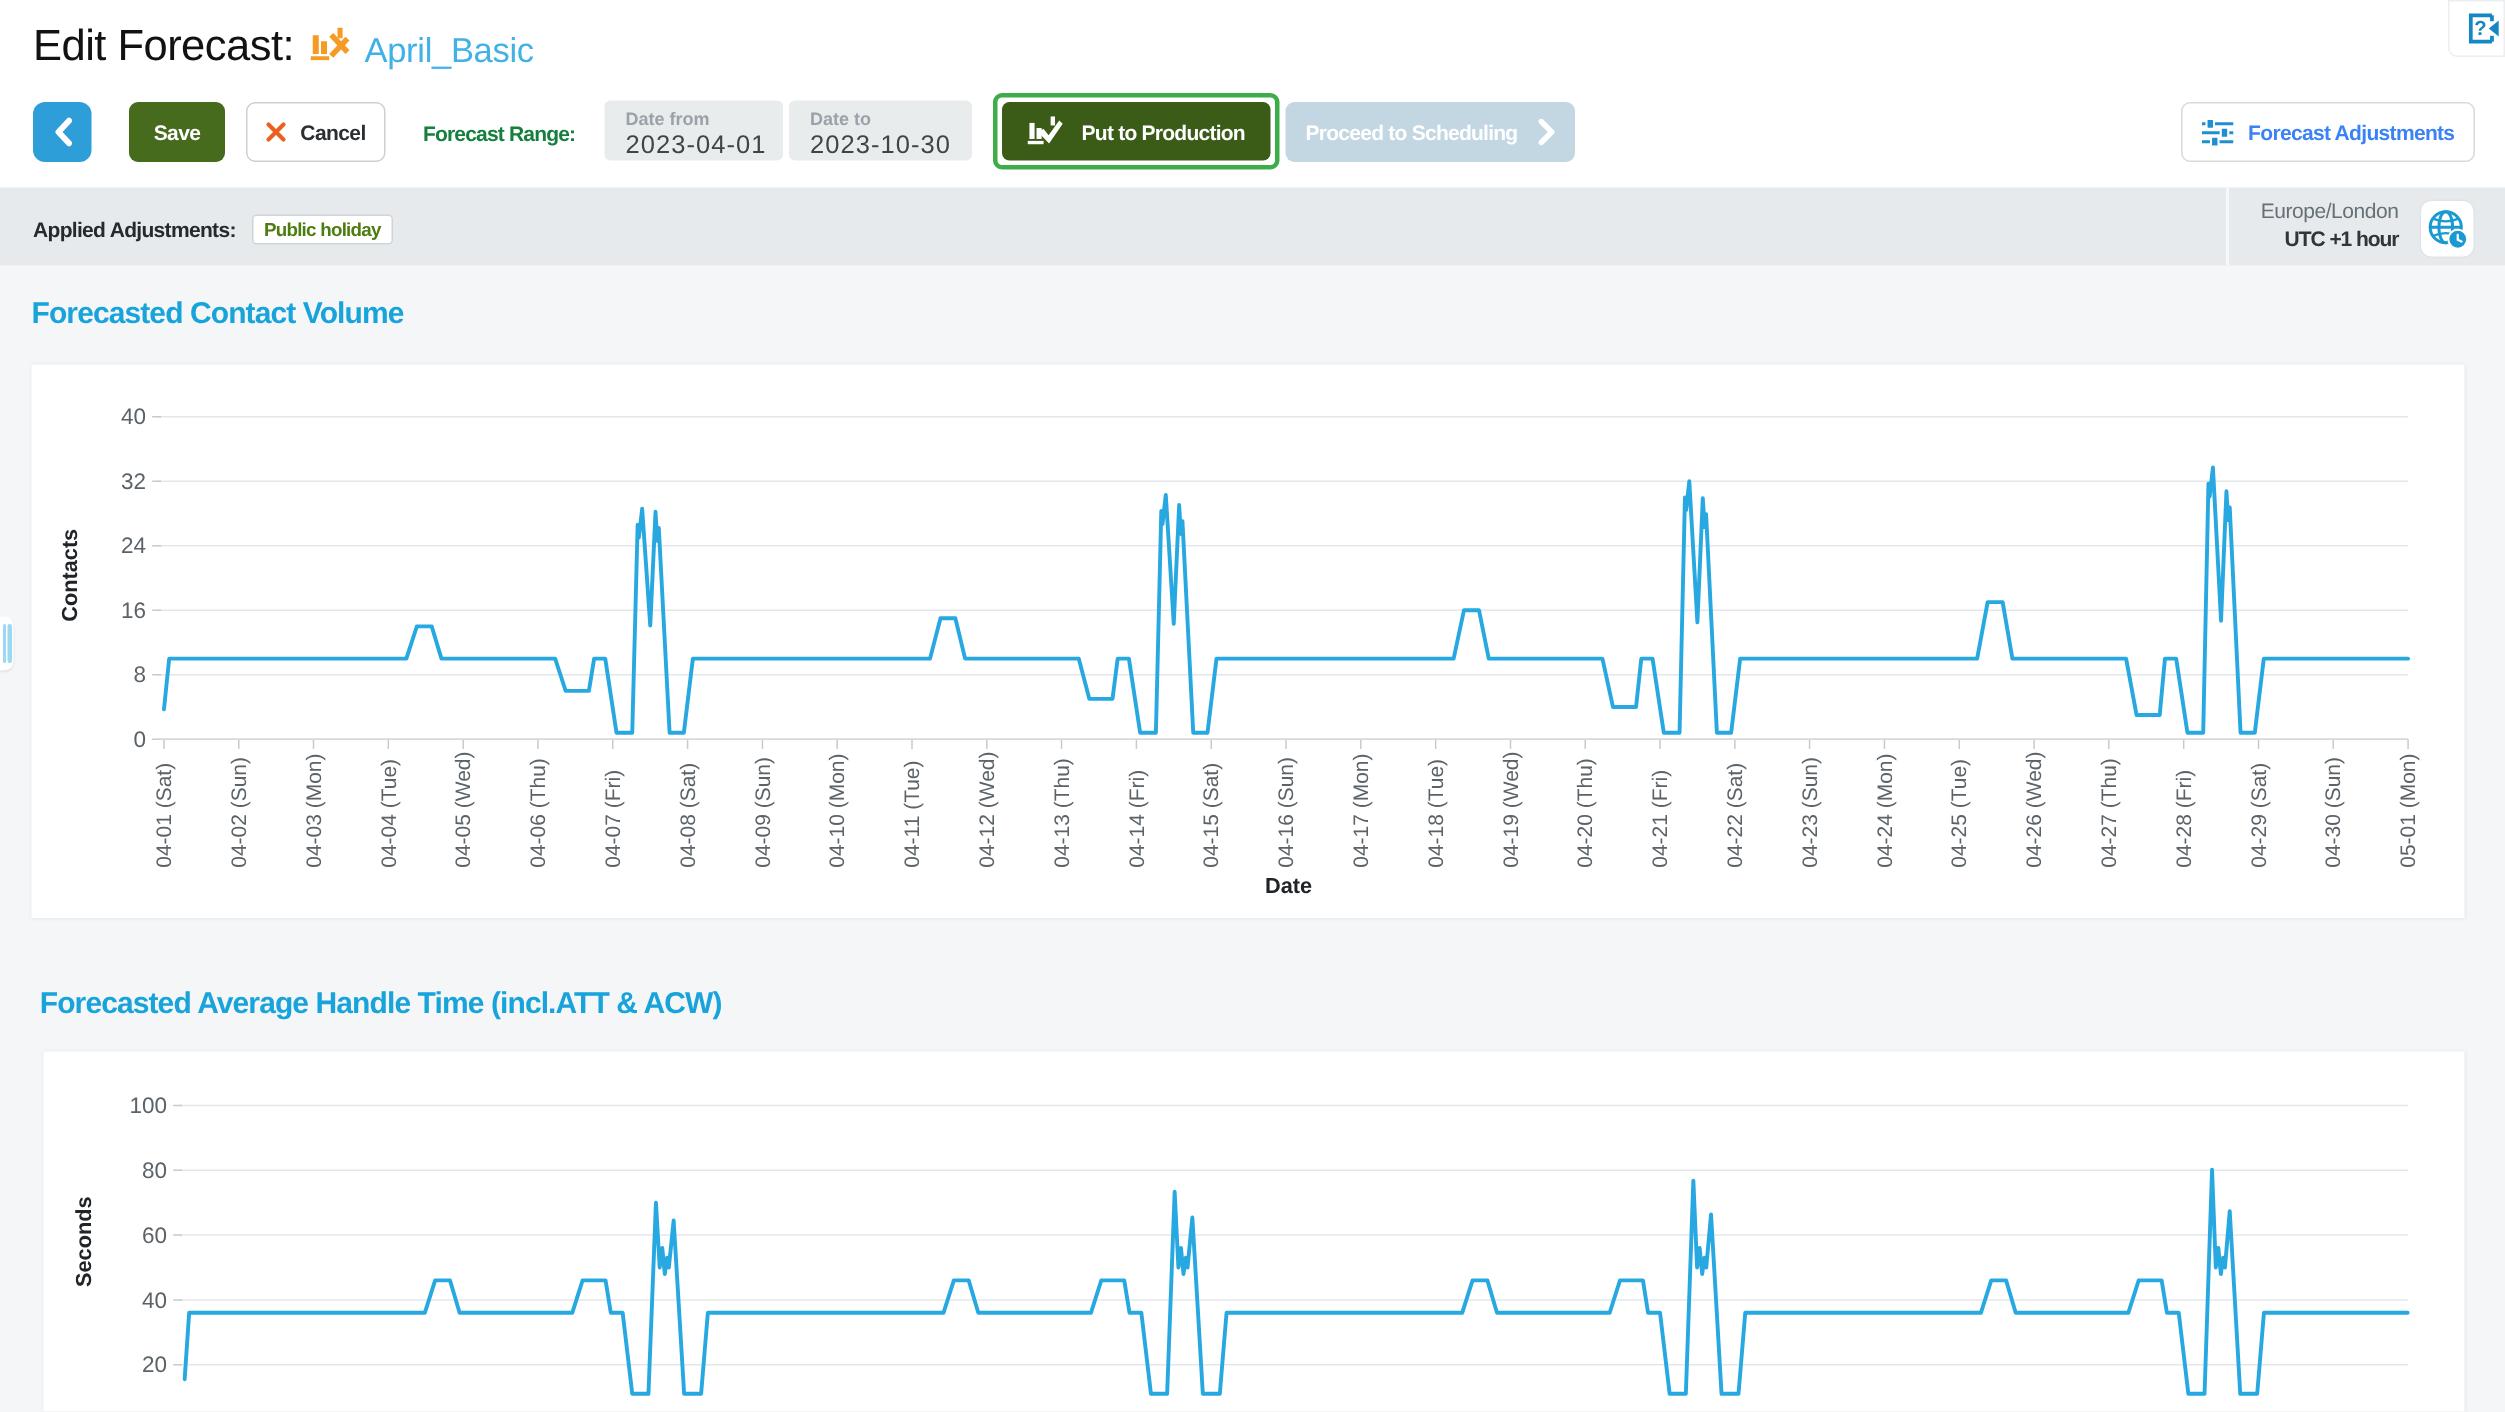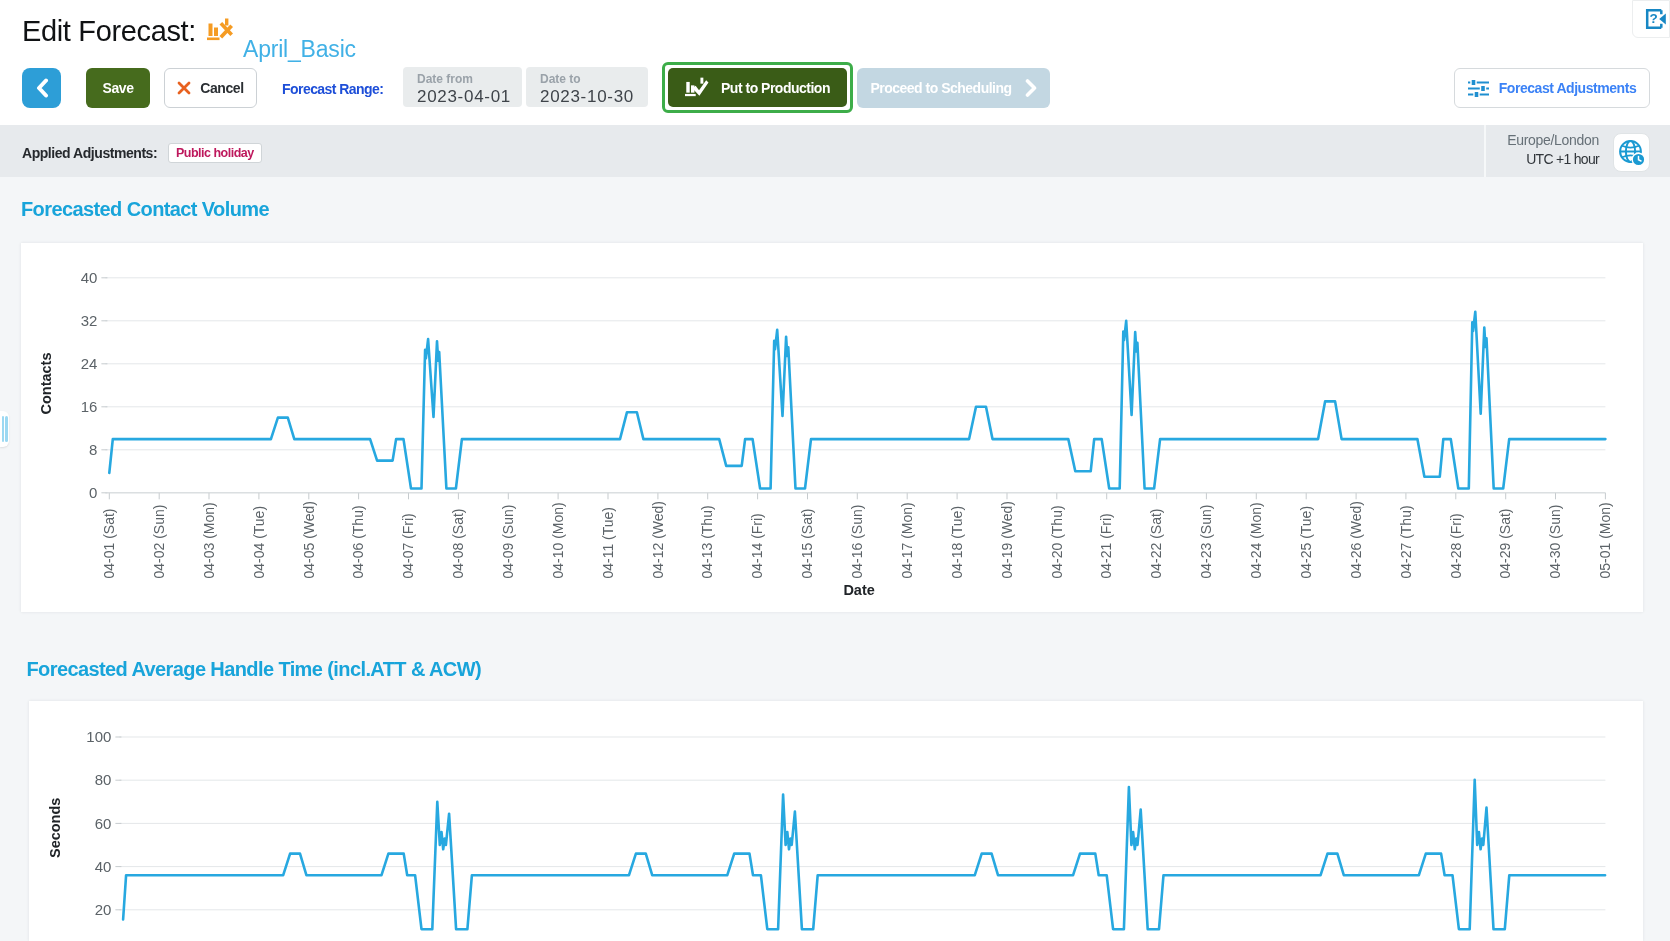--- a/index.html
+++ b/index.html
@@ -1,40 +1,40 @@
 <!DOCTYPE html>
 <html><head>
 <meta charset="utf-8">
 <style>
 * { margin:0; padding:0; box-sizing:border-box; }
 html,body { width:1670px; height:941px; overflow:hidden; font-family:"Liberation Sans",sans-serif; background:#f4f6f8; }
 .abs { position:absolute; }
 #toolbar { position:absolute; left:0; top:0; width:1670px; height:125px; background:#fff; }
 h1 { position:absolute; left:22px; top:15px; font-size:29px; font-weight:400; color:#101214; letter-spacing:-0.35px; }
-#fname { position:absolute; left:243px; top:20px; font-size:23px; color:#41b1e6; letter-spacing:-0.2px;margin-top:16px; }
+#fname { position:absolute; left:243px; top:20px; font-size:23px; color:#41b1e6; letter-spacing:-0.2px; }
 .btn { position:absolute; top:68px; height:40px; border-radius:6px; display:flex; align-items:center; justify-content:center; font-size:14px; font-weight:bold; letter-spacing:-0.4px; }
 #back { left:22px; width:39px; background:#2d9ed7; border-radius:8px; }
 #save { left:86px; width:64px; background:#466b1d; color:#fff; }
 #cancel { left:164px; width:93px; background:#fff; border:1px solid #ccd1d5; color:#2b2f33; gap:9px; }
-#frange { position:absolute; left:282px; top:81px; font-size:14px; font-weight:bold; color:#1d4ed8; letter-spacing:-0.55px; }
+#frange { position:absolute; left:282px; top:81px; font-size:14px; font-weight:bold; color:#15803d; letter-spacing:-0.55px; }
 .datebox { position:absolute; top:67px; height:40px; background:#e9eced; border-radius:4px; padding:5px 0 0 14px; }
 .datebox .lab { font-size:12px; font-weight:bold; color:#9aa2a9; }
 .datebox .val { font-size:17px; color:#3f444a; margin-top:1px; letter-spacing:0.7px; }
 #ring { position:absolute; left:662px; top:62px; width:191px; height:51px; border:3px solid #3dad49; border-radius:6px; background:#fff; padding:3px; }
 #putprod { width:100%; height:100%; background:#3a5c17; border-radius:5px; color:#fff; display:flex; align-items:center; justify-content:center; gap:12px; font-size:14px; font-weight:bold; letter-spacing:-0.5px; }
 #proceed { left:857px; width:193px; background:#c3d7e2; color:#fff; gap:13px; letter-spacing:-0.5px; }
 #fadjust { left:1454px; width:196px; background:#fff; border:1px solid #d6dadd; color:#3b82f6; gap:10px; letter-spacing:-0.45px; }
 #helptab { position:absolute; right:0; top:0; width:38px; height:38px; background:#fff; border:1px solid #eceeef; border-radius:0 0 0 6px; }
 #adjbar { position:absolute; left:0; top:125px; width:1670px; height:52px; background:#e7eaed; }
 #adjbar .sep { position:absolute; left:1484px; top:0; width:2px; height:52px; background:#f6f8f9; }
 #adjlabel { position:absolute; left:22px; top:145px; font-size:14px; font-weight:bold; color:#26292d; letter-spacing:-0.45px; }
-#chip { position:absolute; left:168px; top:143px; height:20px; background:#fff; border:1px solid #d0d5d8; border-radius:3px; font-size:12.5px; font-weight:bold; color:#be185d; display:flex; align-items:center; padding:0 7px; letter-spacing:-0.5px; }
+#chip { position:absolute; left:168px; top:143px; height:20px; background:#fff; border:1px solid #d0d5d8; border-radius:3px; font-size:12.5px; font-weight:bold; color:#4d7c0f; display:flex; align-items:center; padding:0 7px; letter-spacing:-0.5px; }
 #tz { position:absolute; left:1380px; top:132px; width:219px; text-align:right; }
 #tz .l1 { font-size:14px; color:#667077; letter-spacing:-0.3px; }
-#tz .l2 { font-size:14px; font-weight:normal; color:#30353a; margin-top:3px; letter-spacing:-0.7px; }
+#tz .l2 { font-size:14px; font-weight:bold; color:#30353a; margin-top:3px; letter-spacing:-0.7px; }
 #globebox { position:absolute; left:1613px; top:133px; width:37px; height:39px; background:#fff; border:1px solid #e0e4e6; border-radius:8px; }
 .title { position:absolute; font-size:20px; font-weight:bold; color:#18a4da; letter-spacing:-0.6px; }
 .card { position:absolute; background:#fff; box-shadow:0 0 3px rgba(40,50,60,0.10); }
 #handle { position:absolute; left:0; top:411px; width:9px; height:36px; background:#fff; border-radius:0 6px 6px 0; box-shadow:0 1px 2px rgba(0,0,0,0.1); }
 #handle i { position:absolute; top:5px; width:2.5px; height:26px; background:#9bd8f2; border-radius:2px; }
 </style>
 </head>
 <body>
 <div id="toolbar">
   <h1>Edit Forecast:</h1>

